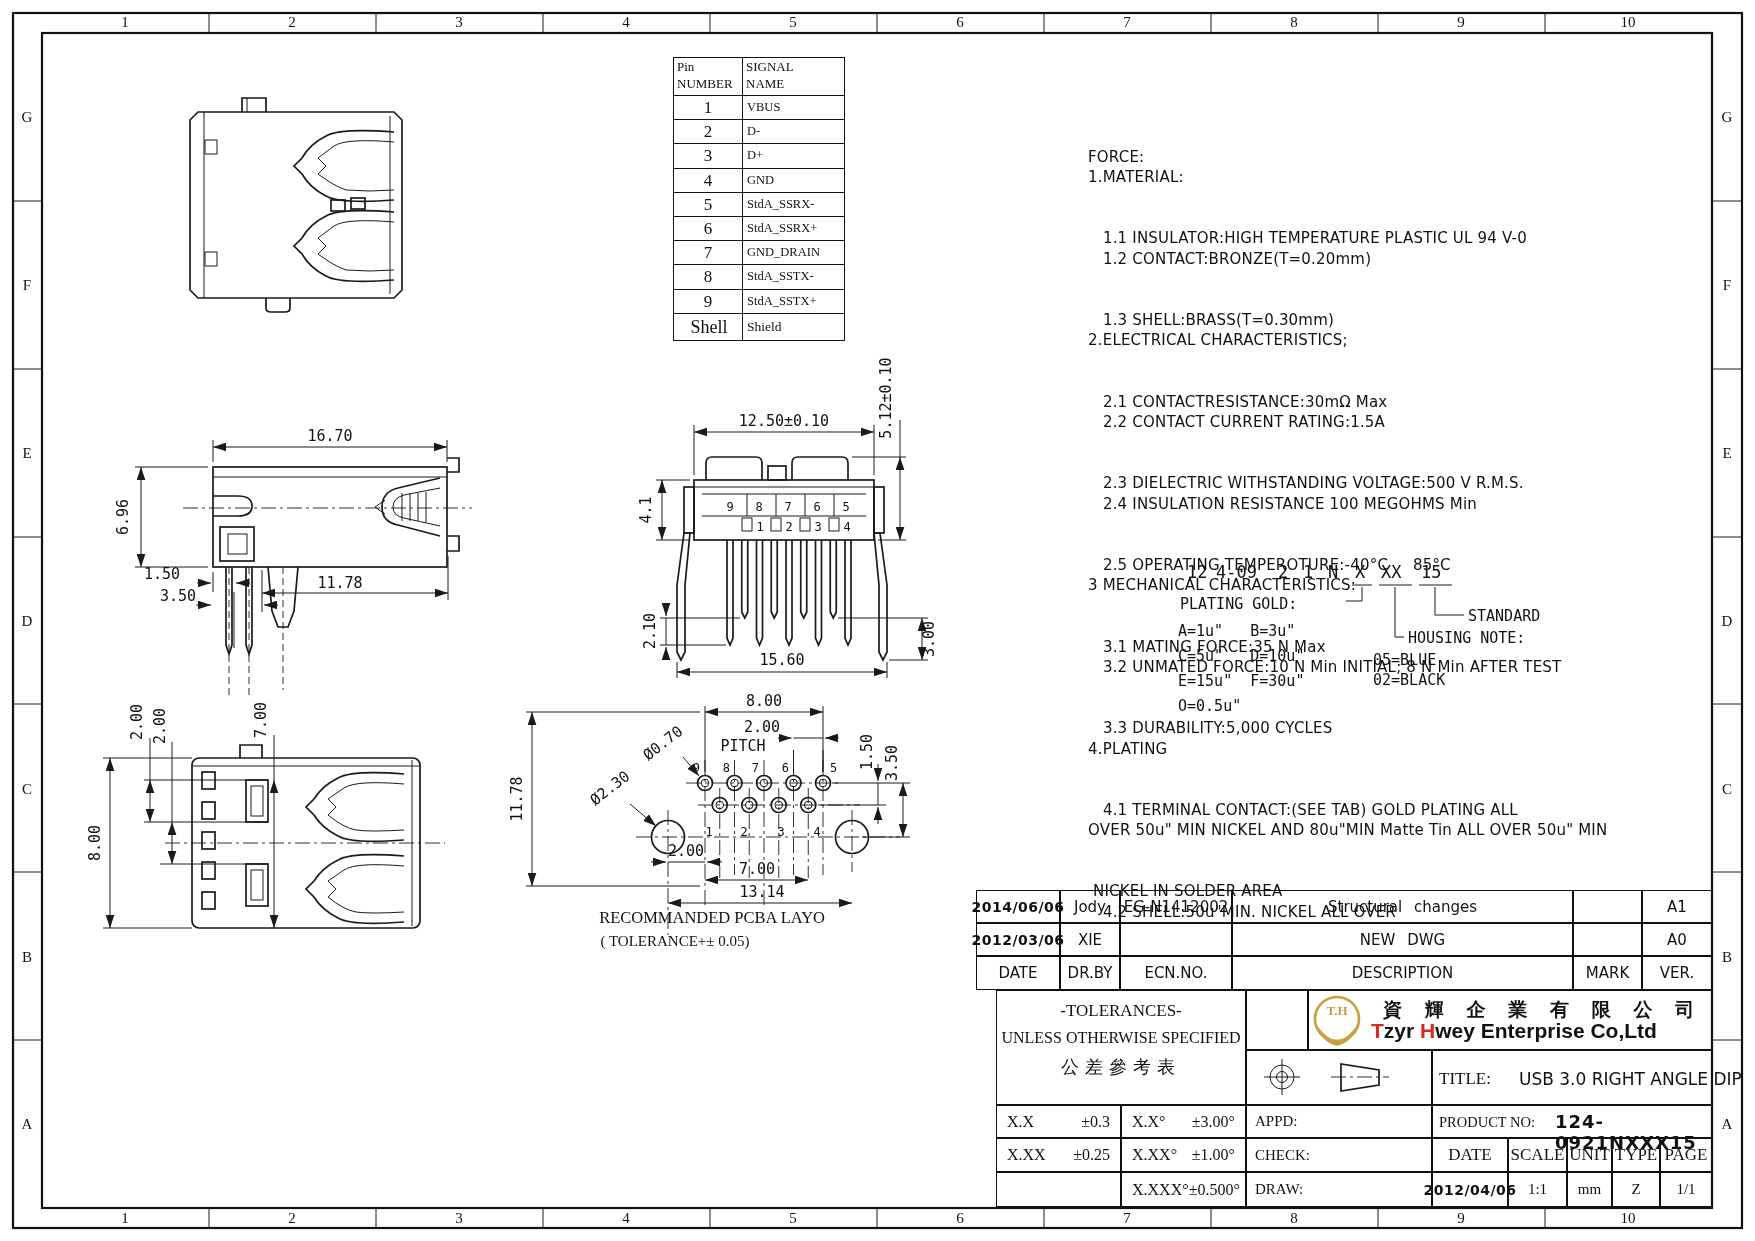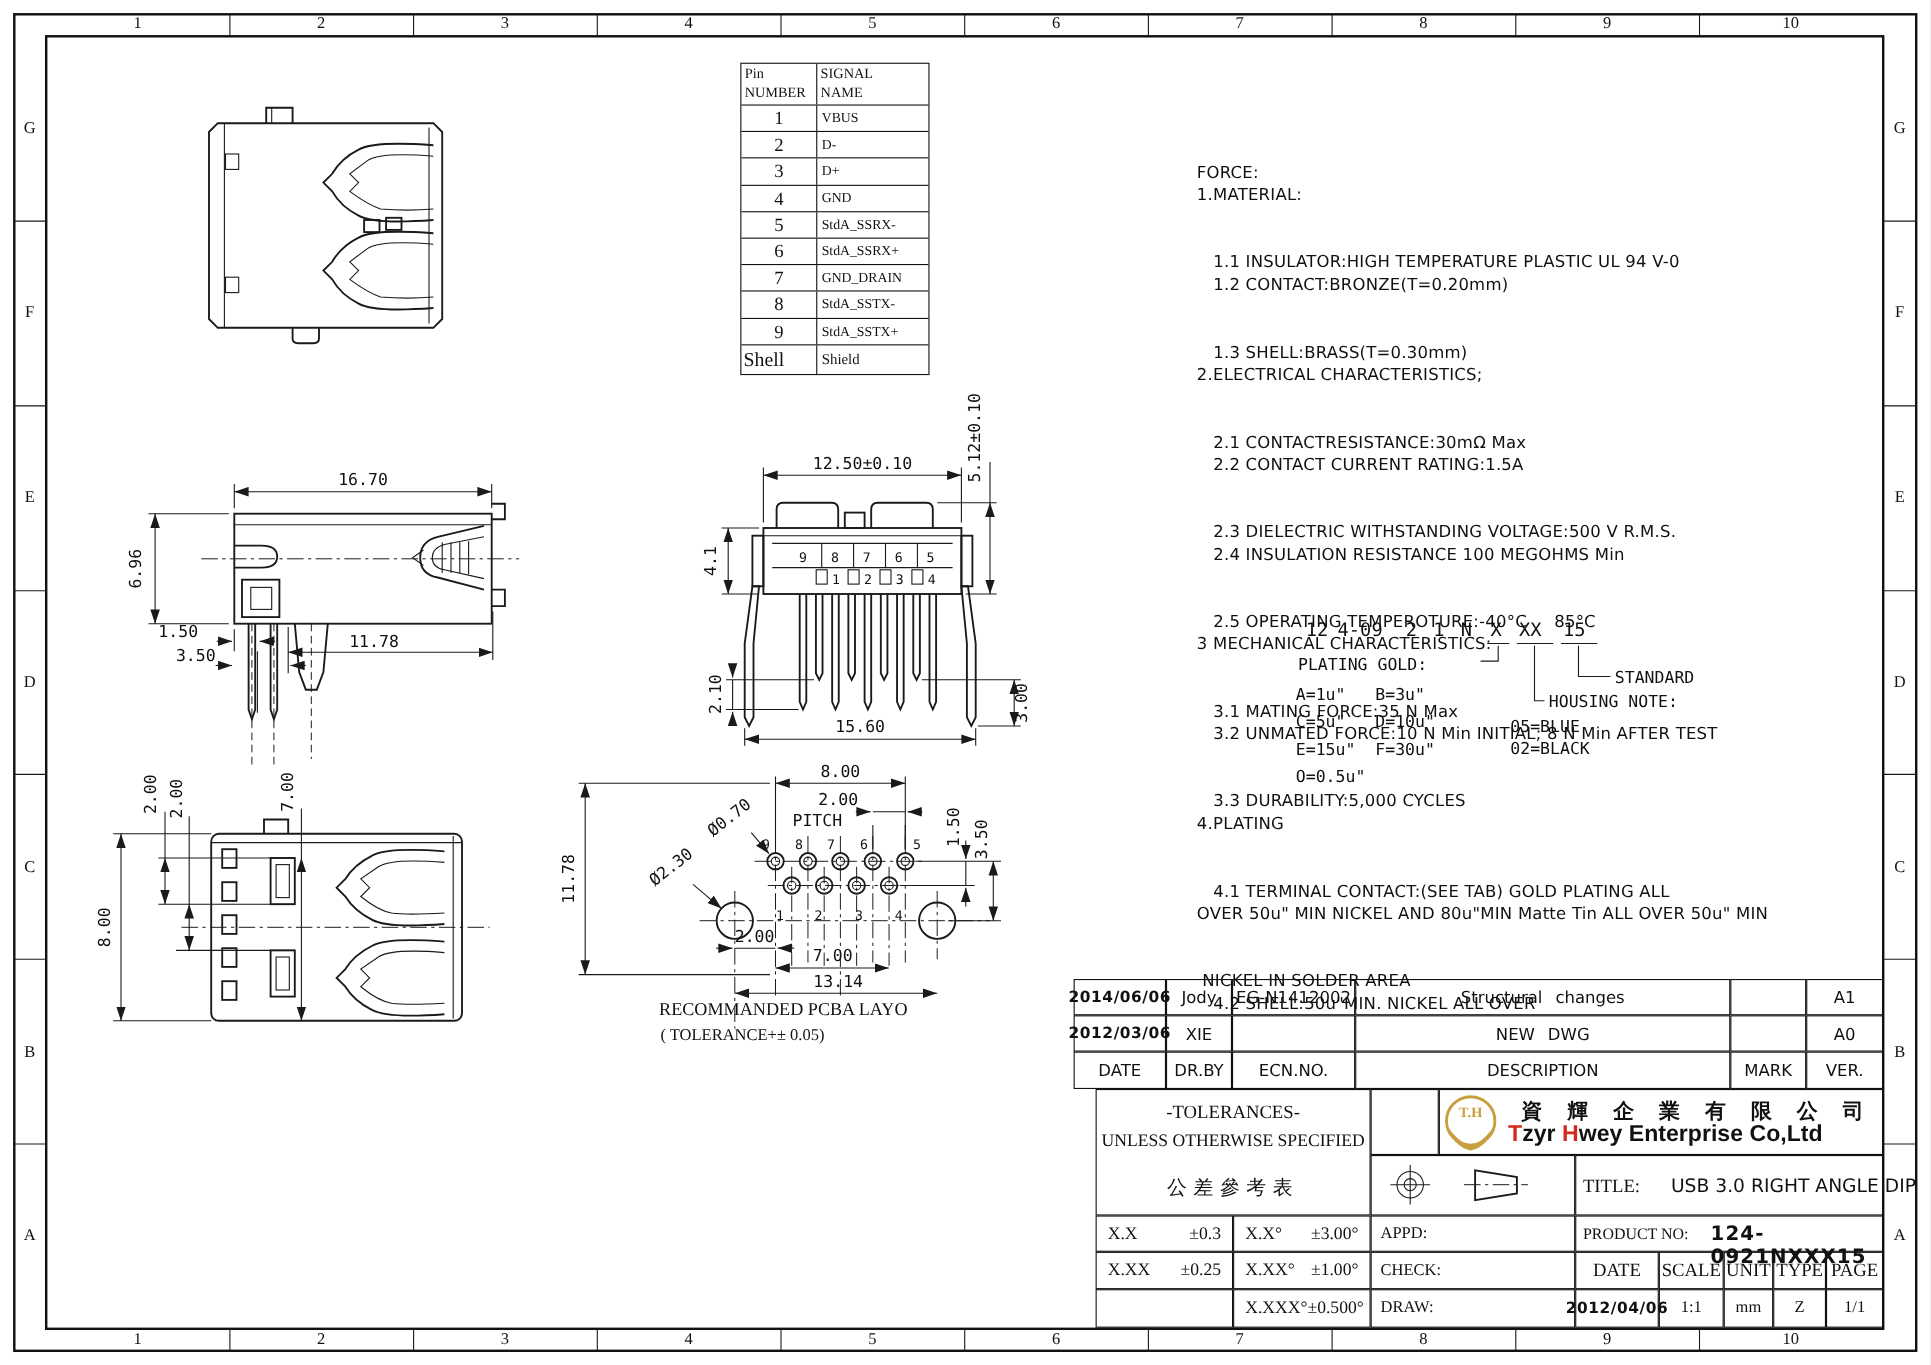--- a/index.html
+++ b/index.html
@@ -13,21 +13,21 @@
   
   #pintable{left:673px;top:57px;width:170px;border:1.8px solid #111;background:#fff;
             font-family:Liberation Serif, serif;}
   .ptr{display:flex;border-top:1.5px solid #111;}
   .ptr:first-child{border-top:none;}
   .ptc1{width:69px;border-right:1.5px solid #111;box-sizing:border-box;text-align:center;}
   .ptc2{width:101px;box-sizing:border-box;padding-left:4px;}
   .pth .ptc1,.pth .ptc2{text-align:left;font-size:13px;line-height:17px;padding-left:3px;}
   .pnum{font-size:17px;line-height:23.2px;}
   .psig{font-size:12.5px;line-height:23.2px;}
-  .pshell1{font-size:18px;line-height:26px;text-align:left;padding-left:2px;}
+  .pshell1{font-size:18px;line-height:26px;text-align:center;padding-left:2px;}
   .pshell2{font-size:13.5px;line-height:26px;}
   
   .cadtxt{font-family:"DejaVu Sans Mono",monospace;font-size:15px;white-space:pre;}
   
   .cell{position:absolute;z-index:2;border:1.8px solid #111;box-sizing:border-box;background:transparent;}
   .cadcell{font:15px "DejaVu Sans",sans-serif;word-spacing:7px;display:flex;align-items:center;justify-content:center;}
   .bdate{font:bold 14px "DejaVu Sans",sans-serif;letter-spacing:.5px;}
   .serif{font-family:"Liberation Serif",serif;}
   .tolrow{display:flex;align-items:center;justify-content:space-between;
           font:16px "Liberation Serif",serif;padding:0 10px;}
@@ -425,21 +425,21 @@
 <div class="cell cadcell" style="left:976px;top:956px;width:84px;height:34px">DATE</div>
 <div class="cell cadcell" style="left:1060px;top:956px;width:60px;height:34px">DR.BY</div>
 <div class="cell cadcell" style="left:1120px;top:956px;width:112px;height:34px">ECN.NO.</div>
 <div class="cell cadcell" style="left:1232px;top:956px;width:341px;height:34px">DESCRIPTION</div>
 <div class="cell cadcell" style="left:1573px;top:956px;width:69px;height:34px">MARK</div>
 <div class="cell cadcell" style="left:1642px;top:956px;width:70px;height:34px">VER.</div>
 
 <div class="cell" style="left:996px;top:990px;width:250px;height:115px">
   <div class="serif" style="text-align:center;font-size:17px;margin-top:10px">-TOLERANCES-</div>
   <div class="serif" style="text-align:center;font-size:16px;margin-top:8px">UNLESS OTHERWISE SPECIFIED</div>
-  <div style="text-align:center;font-size:18px;margin-top:20px;letter-spacing:6px">公差參考表</div>
+  <div style="text-align:center;font-size:18px;margin-top:8px;letter-spacing:6px">公差參考表</div>
 </div>
 <div class="cell tolrow" style="left:996px;top:1105px;width:125px;height:33px">
       <span>X.X</span>
       <span>±0.3</span>
     </div>
 <div class="cell tolrow" style="left:1121px;top:1105px;width:125px;height:33px">
       <span>X.X°</span>
       <span>±3.00°</span>
     </div>
 <div class="cell tolrow" style="left:996px;top:1138px;width:125px;height:34px">

